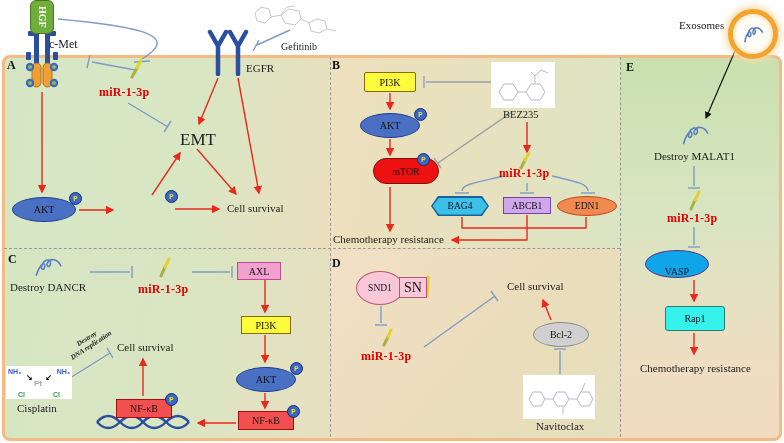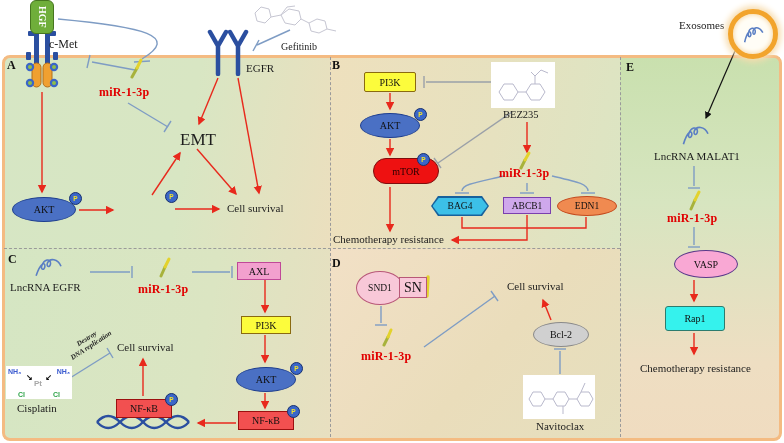--- a/index.html
+++ b/index.html
@@ -266,21 +266,21 @@
       <span>EDN1</span>
     </div>
 
   <div class="lbl" style="left:333px;top:233px;">Chemotherapy resistance</div>
 
   <div class="lbl panel-letter" style="left:8px;top:252px;">C</div>
 
   <svg class="wrap" style="left:33px;top:257px;transform:rotate(-8deg);" width="30" height="20">
     <path d="M2,17 C8,5 13,4 12,9 C11,13 7,12 9,8 C12,2 19,1 18,7 C17,11 13,10 15,6 C18,1 26,3 28,11" stroke="#5b7fc4" stroke-width="1.6" fill="none"></path>
   </svg>
-  <div class="lbl" style="left:10px;top:281px;">LncRNA EGFR</div>
+  <div class="lbl" style="left:10px;top:281px;">Destroy DANCR</div>
 
   <svg class="wrap" style="left:156px;top:256px;" width="18" height="22">
     <path d="M5,20 L9,11" stroke="#a7b23c" stroke-width="3" stroke-linecap="round" fill="none"></path>
     <path d="M9,11 L13,3" stroke="#e3d22c" stroke-width="3" stroke-linecap="round" fill="none"></path>
   </svg>
   <div class="lbl mir" style="left:138px;top:282px;">miR-1-3p</div>
 
   <div class="node" style="left:237px;top:262px;width:44px;height:18px;background:#f2a0ce;border:1.5px solid #c04898;">
       <span>AXL</span>
     </div>
@@ -372,29 +372,29 @@
   <div class="lbl" style="left:679px;top:19px;">Exosomes</div>
   <div class="exosome" style="left:728px;top:9px;width:40px;height:40px;">
     <svg width="24" height="17" style="transform:rotate(-14deg);">
       <path d="M2,14 C7,4 11,3 10,8 C9,11 6,10 8,6 C10,1 16,1 15,6 C14,10 11,9 13,5 C15,1 20,2 22,9" stroke="#5b7fc4" stroke-width="1.5" fill="none"></path>
     </svg>
   </div>
 
   <svg class="wrap" style="left:680px;top:125px;transform:rotate(-10deg);" width="30" height="20">
     <path d="M2,17 C8,5 13,4 12,9 C11,13 7,12 9,8 C12,2 19,1 18,7 C17,11 13,10 15,6 C18,1 26,3 28,11" stroke="#5b7fc4" stroke-width="1.6" fill="none"></path>
   </svg>
-  <div class="lbl" style="left:654px;top:150px;">LncRNA MALAT1</div>
+  <div class="lbl" style="left:654px;top:150px;">Destroy MALAT1</div>
 
   <svg class="wrap" style="left:686px;top:189px;" width="18" height="22">
     <path d="M5,20 L9,11" stroke="#a7b23c" stroke-width="3" stroke-linecap="round" fill="none"></path>
     <path d="M9,11 L13,3" stroke="#e3d22c" stroke-width="3" stroke-linecap="round" fill="none"></path>
   </svg>
   <div class="lbl mir" style="left:667px;top:211px;">miR-1-3p</div>
 
-  <div class="node ellipse" style="left:674px;top:250px;width:64px;height:28px;background:#f9a8d4;border:1.5px solid #5a3a8a;">
+  <div class="node ellipse" style="left:645px;top:250px;width:64px;height:28px;background:#0ea5e9;border:1.5px solid #5a3a8a;align-items:flex-end;">
       <span>VASP</span>
     </div>
   <div class="node" style="left:665px;top:306px;width:60px;height:25px;background:#35f2ed;border:1.5px solid #2c7c6e;border-radius:3px;">
       <span>Rap1</span>
     </div>
   <div class="lbl" style="left:640px;top:362px;">Chemotherapy resistance</div>
 
 </div>
 
 </body></html>

